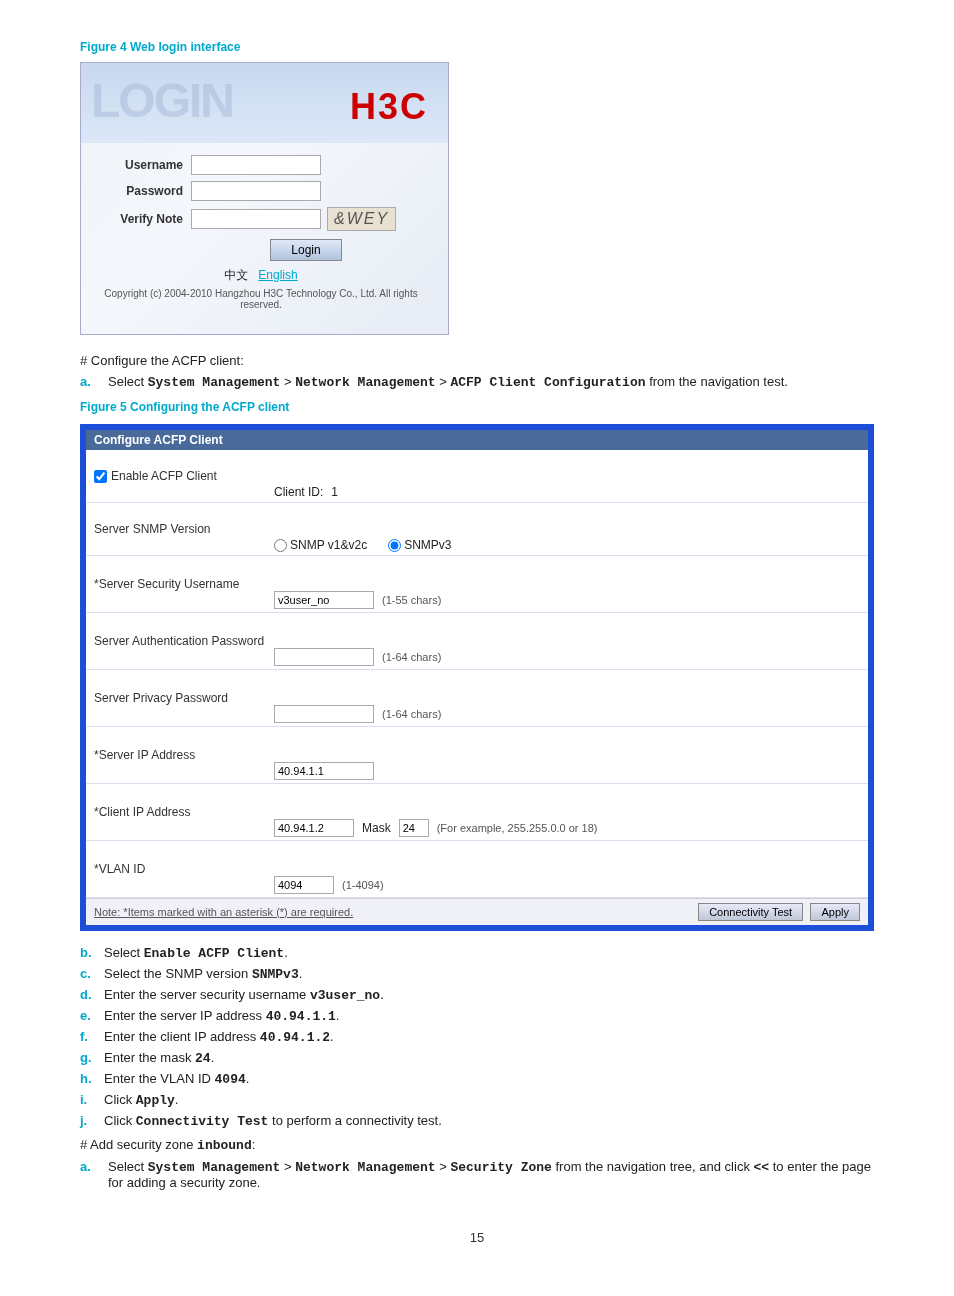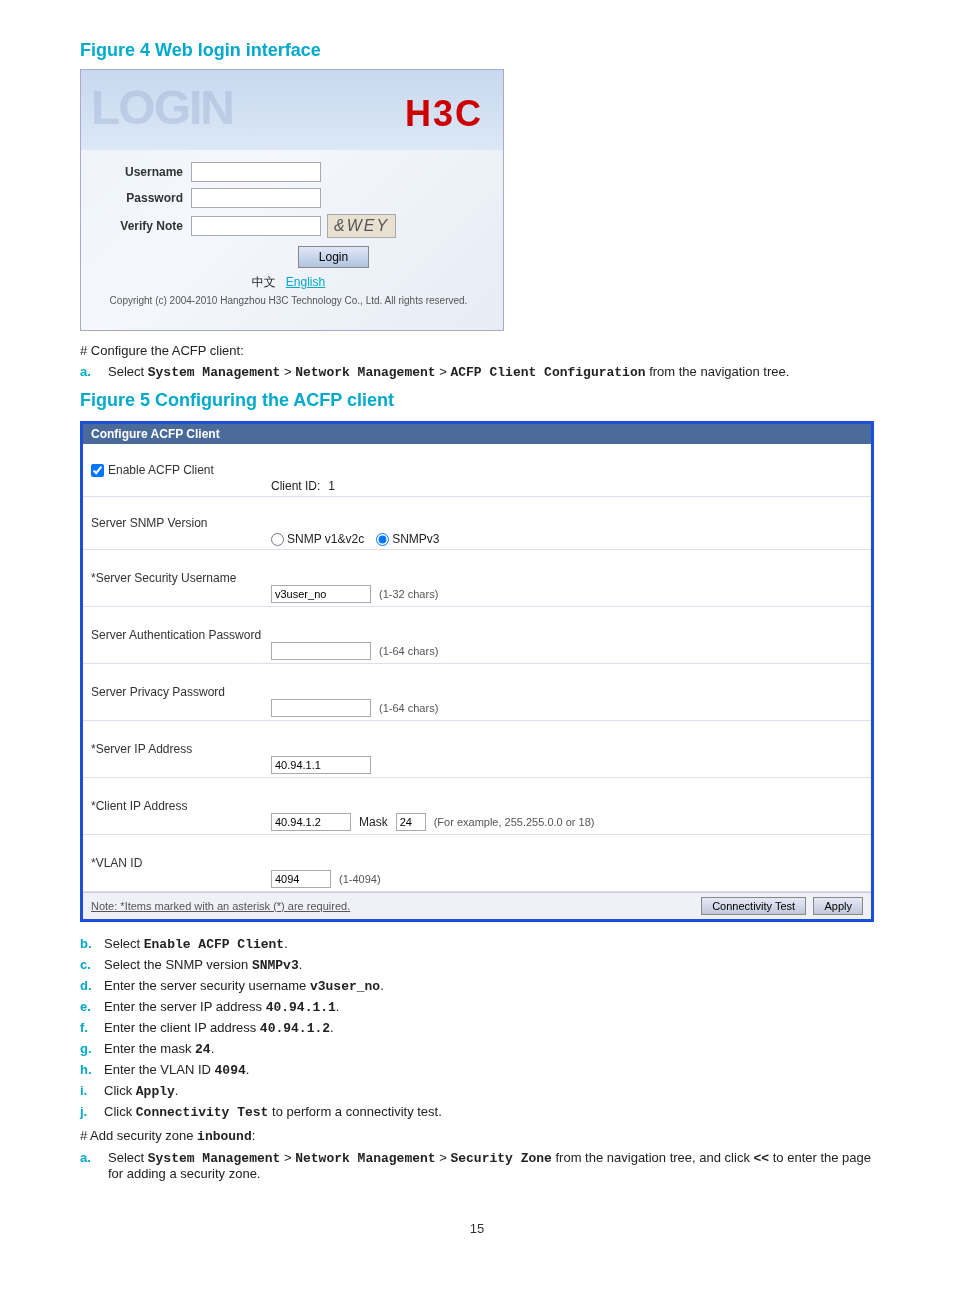--- a/index.html
+++ b/index.html
@@ -10,30 +10,30 @@
       color: #222;
       width: 954px;
       min-height: 1296px;
       padding: 40px 80px;
     }
 
     
     .figure-label {
       color: #00aacc;
       font-weight: bold;
-      font-size: 18px;
+      font-size: 12px;
       margin-bottom: 8px;
     }
 
     .login-box {
       border: 1px solid #aac;
       background: linear-gradient(135deg, #d8e4f0 0%, #e8eef8 40%, #c8d4e8 100%);
-      width: 424px;
+      width: 369px;
       padding: 0;
-      margin-bottom: 12px;
+      margin-bottom: 18px;
       position: relative;
       overflow: hidden;
     }
 
     .login-header {
       background: linear-gradient(180deg, #c8d8ee 0%, #dce8f8 100%);
       padding: 18px 20px 10px 20px;
       display: flex;
       align-items: center;
       justify-content: flex-end;
@@ -151,21 +151,21 @@
       min-width: 24px;
       margin-right: 4px;
     }
 
     .list-content {
       flex: 1;
     }
 
     
     .acfp-box {
-      border: 3px solid #1d4ed8;
+      border: 6px solid #1d4ed8;
       width: 100%;
       margin: 10px 0 14px 0;
       font-size: 12px;
     }
 
     .acfp-title {
       background: #4a6a9a;
       color: #fff;
       font-weight: bold;
       padding: 3px 8px;
@@ -205,21 +205,21 @@
       border: 1px solid #aaa;
       background: #fff;
       height: 18px;
       font-size: 11px;
       padding: 0 3px;
     }
 
     .acfp-radio-group {
       display: flex;
       align-items: flex-start;
-      gap: 12px;
+      gap: 21px;
     }
 
     .acfp-radio-item {
       display: flex;
       align-items: center;
       gap: 3px;
       font-size: 12px;
     }
 
     .acfp-note {
@@ -321,21 +321,21 @@
     </div>
     <div class="login-copyright">Copyright (c) 2004-2010 Hangzhou H3C Technology Co., Ltd. All rights reserved.</div>
   </div>
 </div>
 
 <p class="body-text"># Configure the ACFP client:</p>
 
 <div class="list-item">
   <span class="list-marker">a.</span>
   <span class="list-content">
-    <span>Select </span><strong>System Management</strong><span> &gt; </span><strong>Network Management</strong><span> &gt; </span><strong>ACFP Client Configuration</strong><span> from the navigation tree.</span>
+    <span>Select </span><strong>System Management</strong><span> &gt; </span><strong>Network Management</strong><span> &gt; </span><strong>ACFP Client Configuration</strong><span> from the navigation test.</span>
   </span>
 </div>
 
 <p class="figure-label" style="margin-top:10px;">Figure 5 Configuring the ACFP client</p>
 
 <div class="acfp-box">
   <div class="acfp-title">Configure ACFP Client</div>
 
   <div class="acfp-row">
     <div class="acfp-row-label">
@@ -363,21 +363,21 @@
           <span>SNMPv3</span>
         </div>
       </div>
     </div>
   </div>
 
   <div class="acfp-row">
     <div class="acfp-row-label">*Server Security Username</div>
     <div class="acfp-row-content">
       <input class="acfp-input" type="text" style="width: 100px;" value="v3user_no">
-      <span class="acfp-note">(1-32 chars)</span>
+      <span class="acfp-note">(1-55 chars)</span>
     </div>
   </div>
 
   <div class="acfp-row">
     <div class="acfp-row-label">Server Authentication Password</div>
     <div class="acfp-row-content">
       <input class="acfp-input" type="password" style="width: 100px;">
       <span class="acfp-note">(1-64 chars)</span>
     </div>
   </div>

